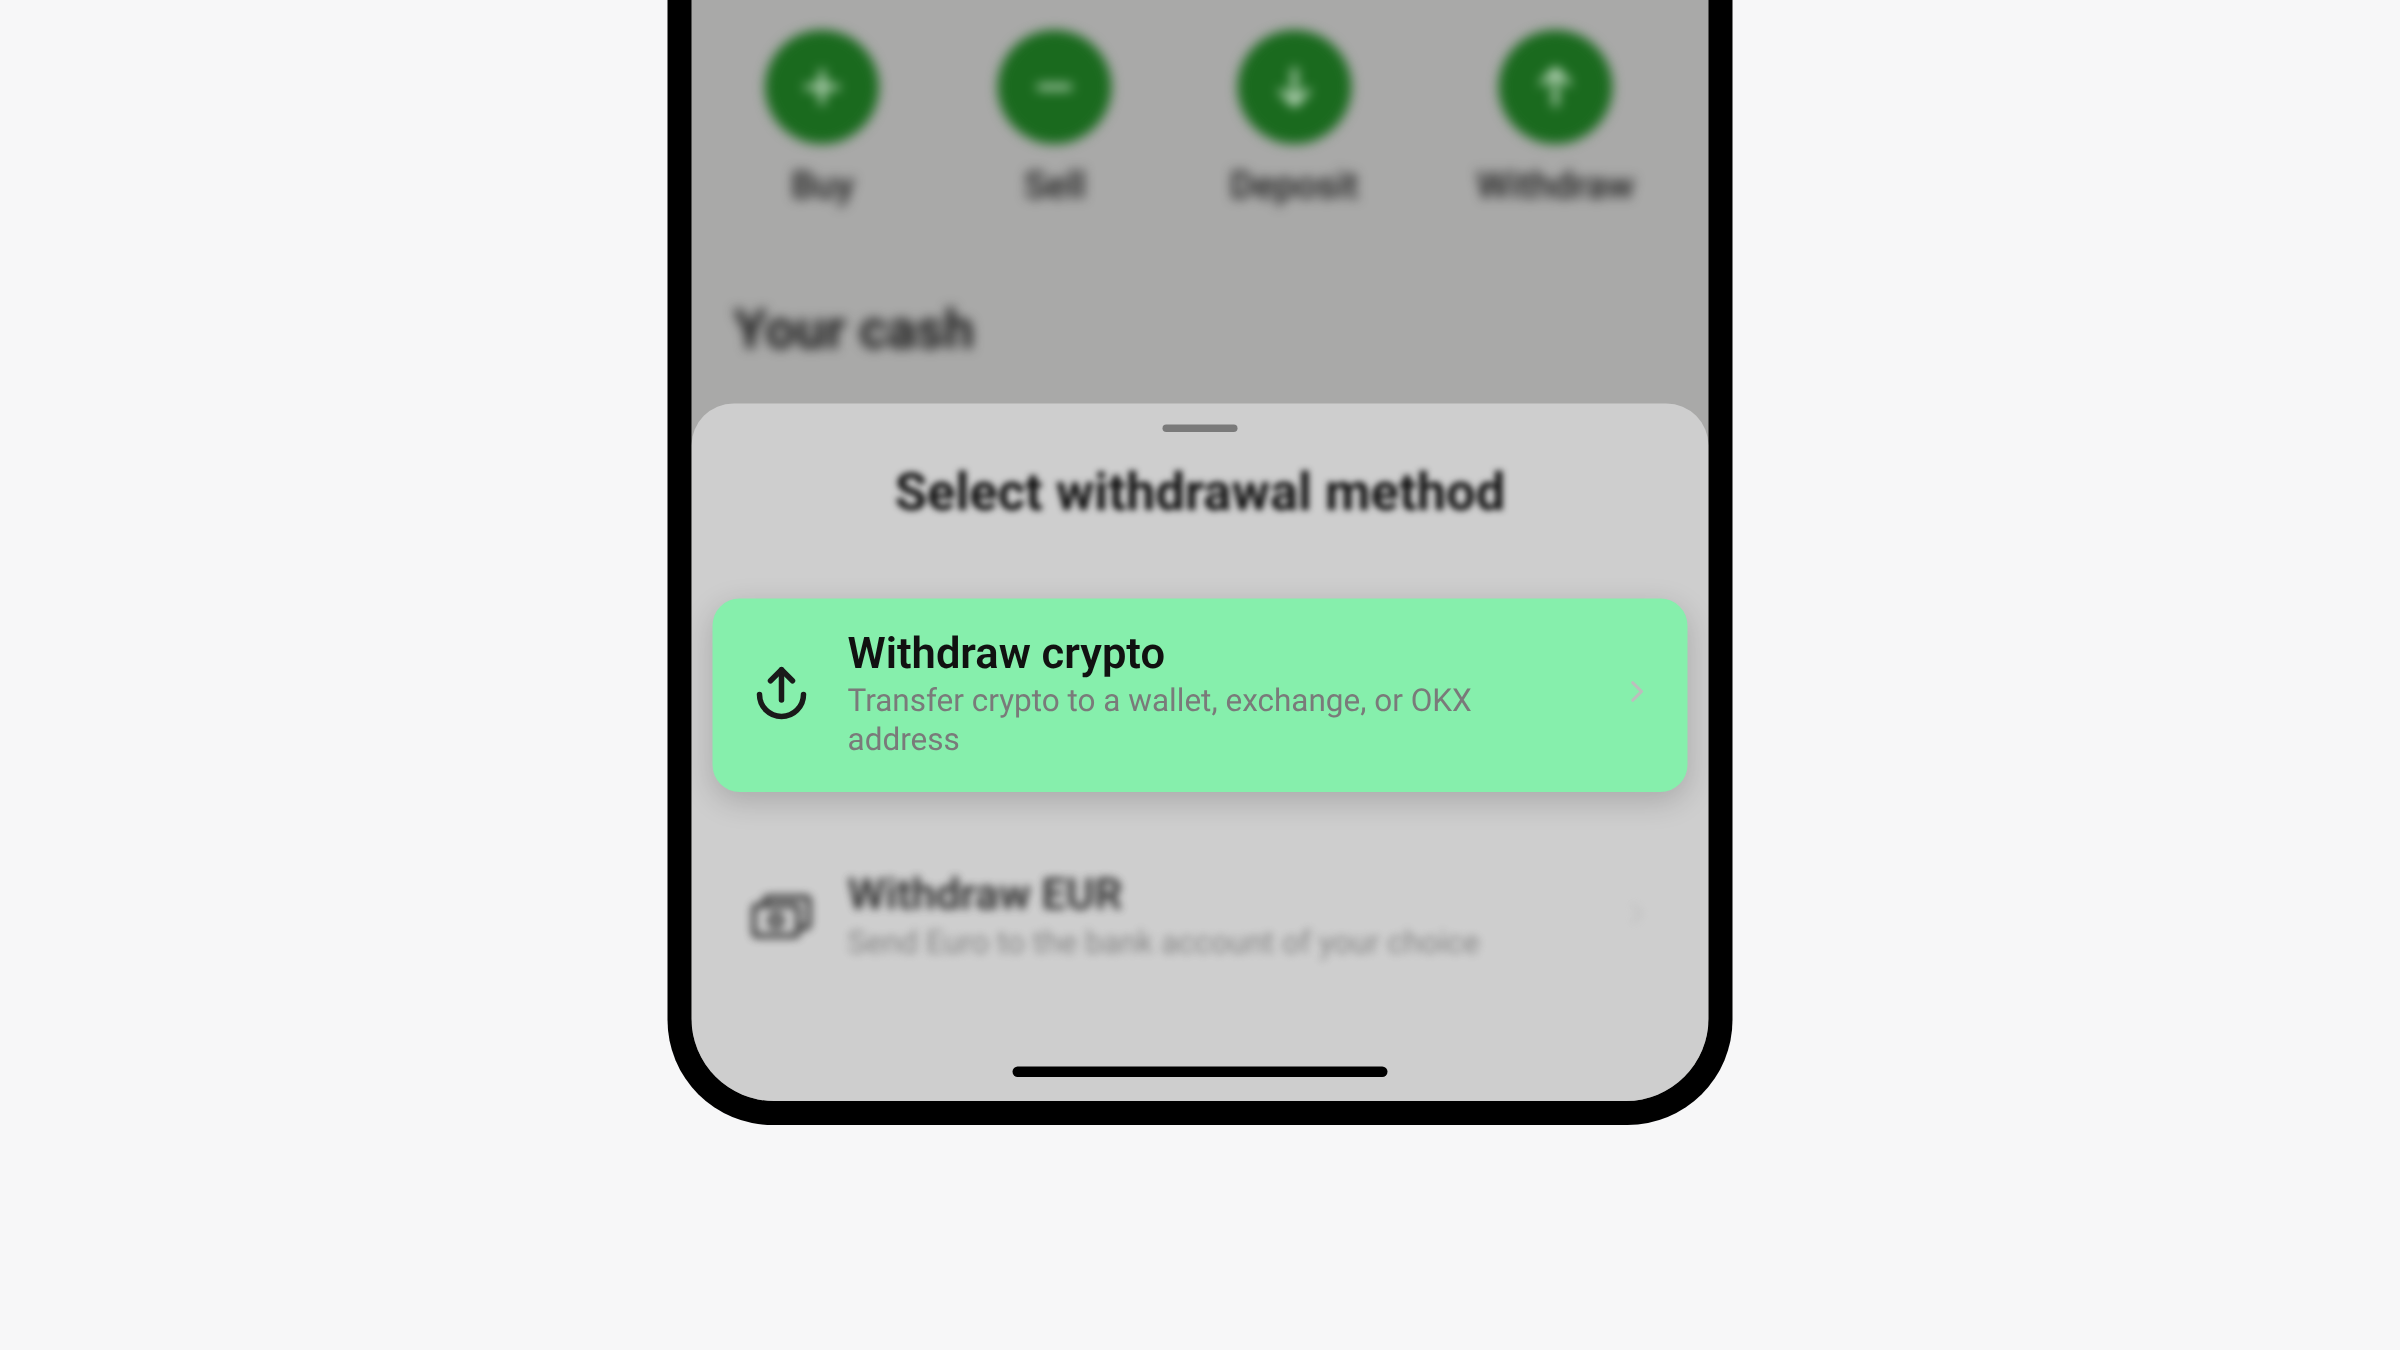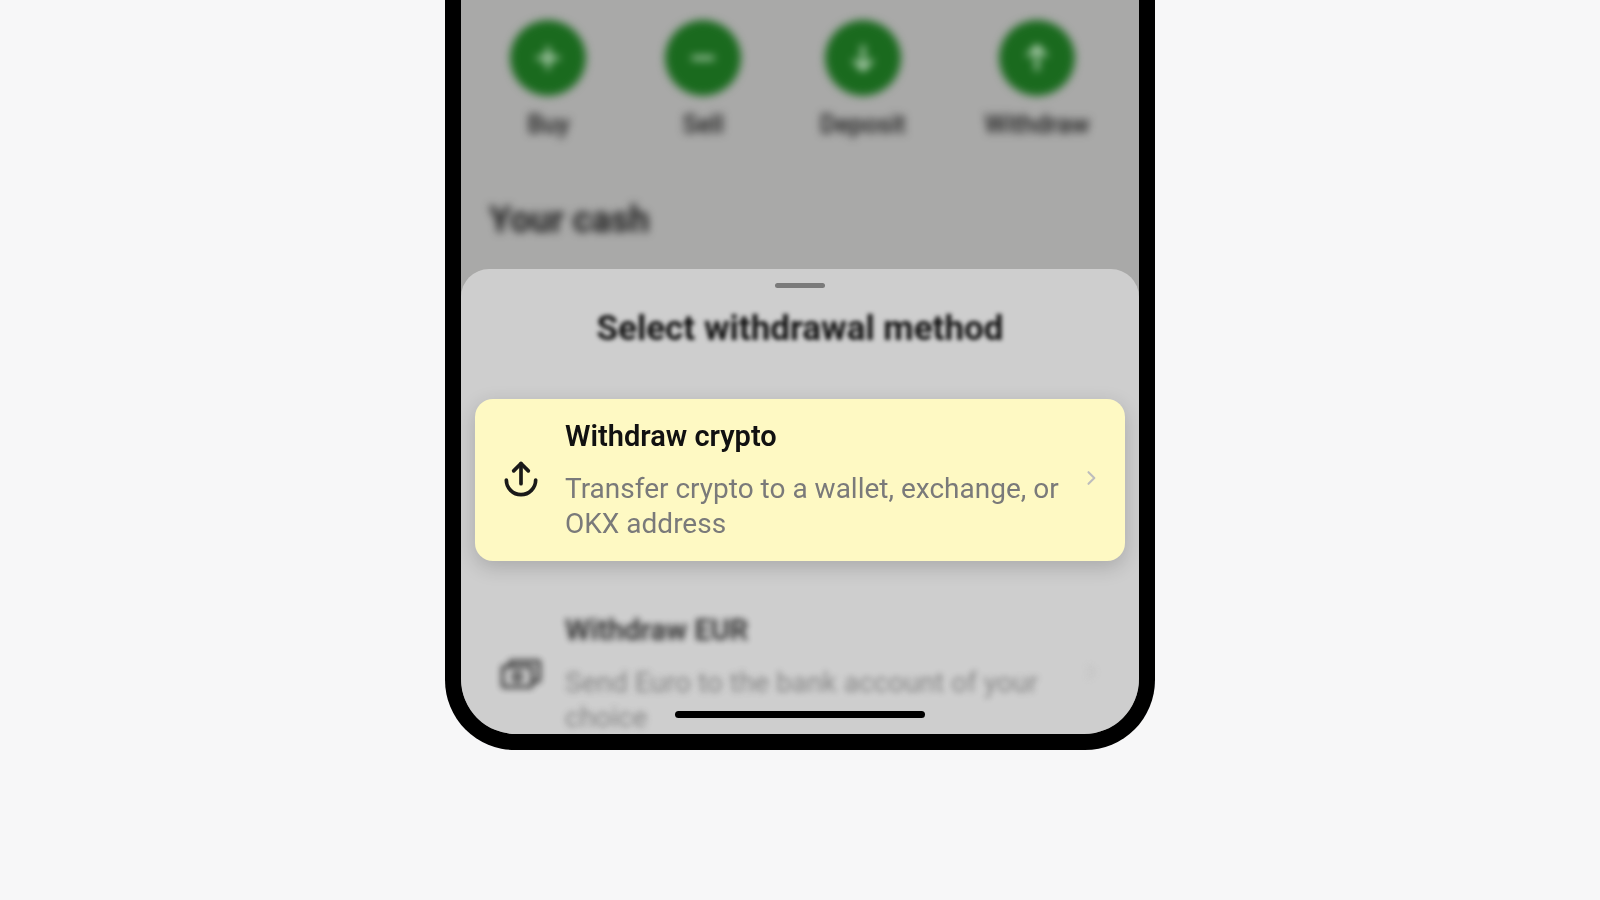--- a/index.html
+++ b/index.html
@@ -107,45 +107,45 @@
     }
 
     .option {
       display: flex;
       align-items: center;
       gap: 22px;
       padding: 20px 24px;
       margin: 0 14px 32px 14px;
     }
     .option.focused {
-      background: #fef9c3;
+      background: #86efac;
       border-radius: 18px;
       box-shadow: 0 6px 20px rgba(0,0,0,0.18);
     }
     .option.dim {
       filter: blur(3px);
       opacity: 0.85;
     }
     .option-icon {
       width: 44px;
       height: 44px;
       flex-shrink: 0;
       color: #1a1a1a;
     }
     .option-text { flex: 1; }
     .option-title {
       font-size: 29px;
       font-weight: 600;
       color: #111;
     }
     .option-sub {
-      font-size: 28px;
+      font-size: 21px;
       color: #7a7a7a;
       line-height: 1.25;
-      margin-top: 18px;
+      margin-top: 2px;
       max-width: 500px;
     }
     .chevron {
       color: #bdbdbd;
       flex-shrink: 0;
     }
 
     .home-indicator {
       position: absolute;
       bottom: 16px;

